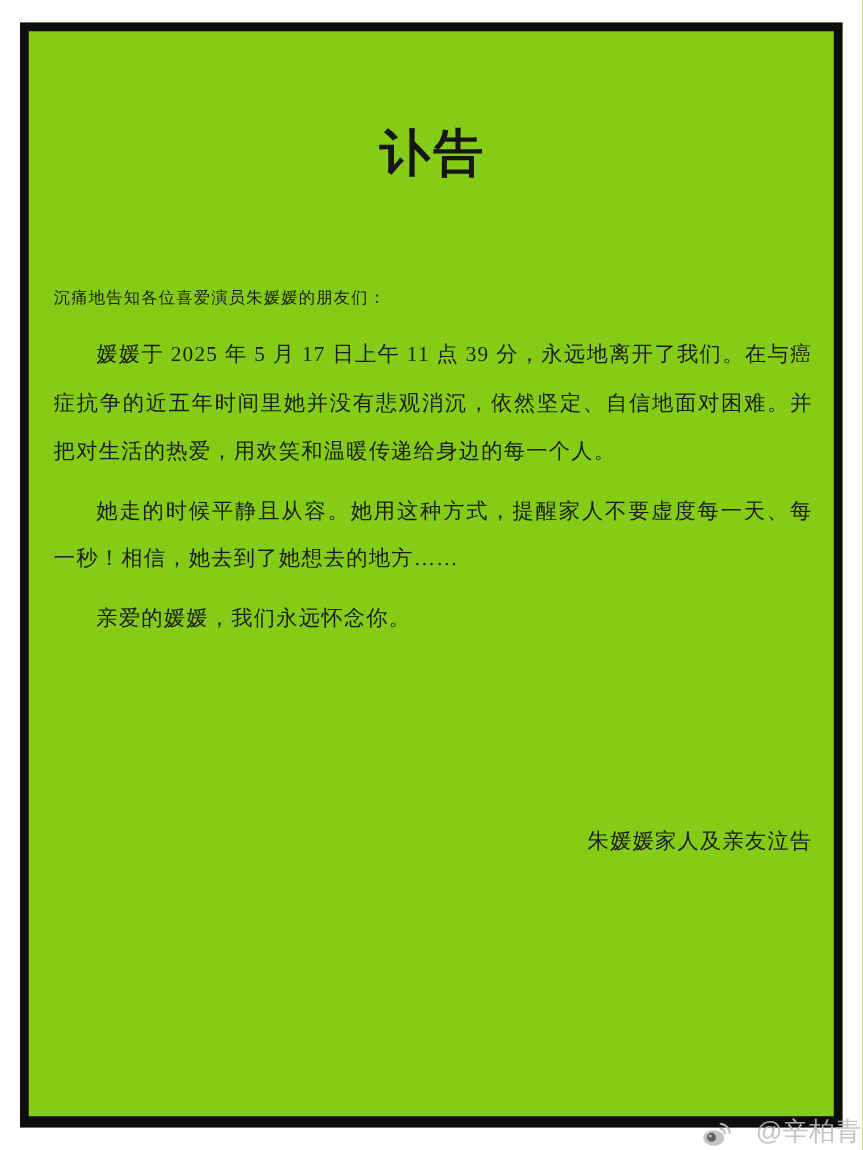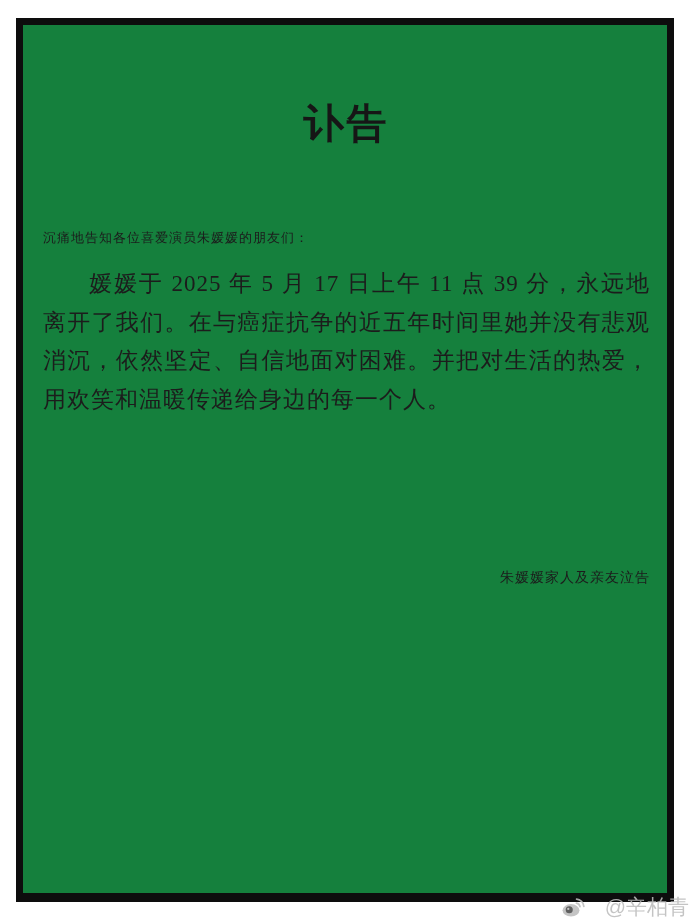--- a/index.html
+++ b/index.html
@@ -11,21 +11,21 @@
     font-family: "Liberation Serif", "DejaVu Serif", serif;
     color: #1c1c1c;
   }
   .frame {
     position: absolute;
     left: 16px; top: 18px;
     width: 658px; height: 884px;
     box-sizing: border-box;
     border: 7px solid #0d0d0d;
     border-bottom-width: 9px;
-    background: #15803d;
+    background: #84cc16;
   }
   .content {
     box-sizing: border-box;
     width: 100%; height: 100%;
     padding: 0 17px 0 20px;
   }
   .notice-title {
     margin: 76px 0 0 0;
     text-align: center;
     font-family: "Liberation Sans", "DejaVu Sans", sans-serif;
@@ -36,56 +36,58 @@
     color: #161616;
   }
   .salutation {
     margin: 74px 0 8px 0;
     font-size: 13px;
     line-height: 38px;
     letter-spacing: 1px;
   }
   .para {
     margin: 0 0 9px 0;
-    font-size: 23px;
+    font-size: 17px;
     line-height: 38.5px;
     letter-spacing: 1px;
     text-indent: 2em;
     text-align: justify;
   }
   .signature {
     margin: 140px 0 0 0;
-    font-size: 14px;
+    font-size: 17px;
     line-height: 38px;
     letter-spacing: 1px;
     text-align: right;
   }
   .watermark {
     position: absolute;
     right: 1px; bottom: 1px;
     display: flex;
-    align-items: center;
+    align-items: flex-start;
     gap: 19px;
     color: #bdbdbd;
     opacity: 0.88;
     font-family: "Liberation Sans", "DejaVu Sans", sans-serif;
     font-size: 21px;
     line-height: 24px;
     z-index: 5;
   }
   .watermark .wm-icon { display: inline-flex; }
 </style>
 </head>
 <body>
 
 <div class="frame">
   <div class="content">
     <h1 class="notice-title">讣告</h1>
     <p class="salutation">沉痛地告知各位喜爱演员朱媛媛的朋友们：</p>
     <p class="para">媛媛于 2025 年 5 月 17 日上午 11 点 39 分，永远地离开了我们。在与癌症抗争的近五年时间里她并没有悲观消沉，依然坚定、自信地面对困难。并把对生活的热爱，用欢笑和温暖传递给身边的每一个人。</p>
+    <p class="para">她走的时候平静且从容。她用这种方式，提醒家人不要虚度每一天、每一秒！相信，她去到了她想去的地方……</p>
+    <p class="para">亲爱的媛媛，我们永远怀念你。</p>
     <p class="signature">朱媛媛家人及亲友泣告</p>
   </div>
 </div>
 
 <div class="watermark">
   <span class="wm-icon">
     <svg width="25" height="25" viewBox="0 0 24 24" aria-hidden="true">
       <g fill="none" stroke="currentColor" stroke-width="1.7" stroke-linecap="round">
         <path d="M15.0 4.9 a7.8 7.8 0 0 1 6.9 6.9"></path>
         <path d="M14.8 8.7 a4.1 4.1 0 0 1 3.4 3.4"></path>

